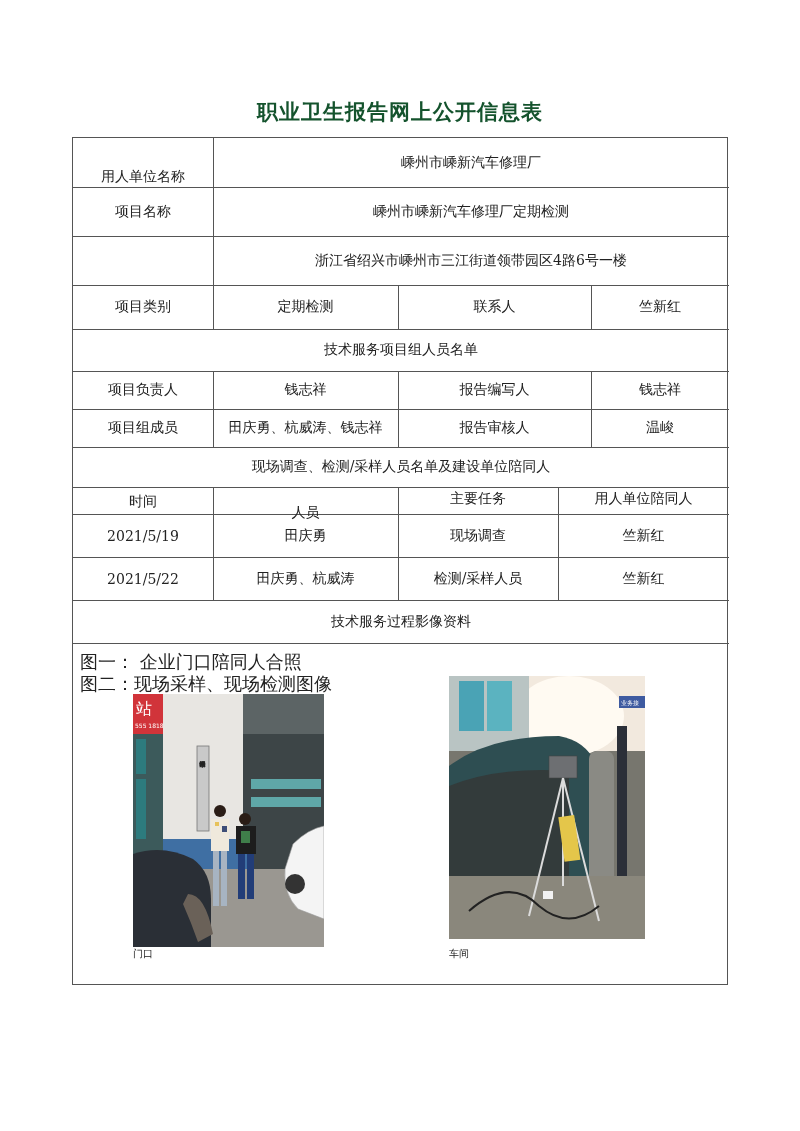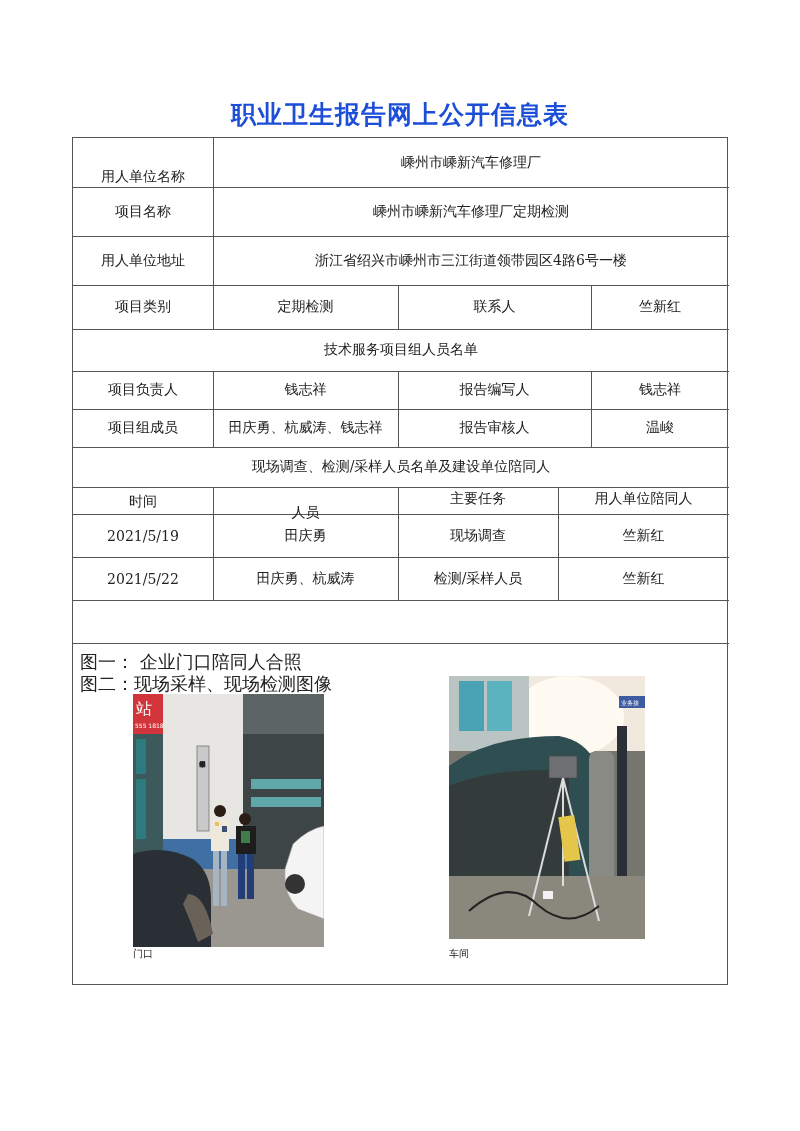--- a/index.html
+++ b/index.html
@@ -1,19 +1,19 @@
 <!DOCTYPE html>
 <html><head>
 <meta charset="utf-8">
 <style>
   html, body { margin: 0; padding: 0; background: #ffffff; }
   body { width: 800px; height: 1131px; position: relative; overflow: hidden;
          font-family: "DejaVu Serif", "Liberation Serif", serif; color: #222; }
   .title { position: absolute; left: 0; top: 98px; width: 800px; text-align: center;
-           font-size: 25px; font-weight: bold; letter-spacing: 1px; color: #1d4ed8; }
+           font-size: 21px; font-weight: bold; letter-spacing: 1px; color: #14532d; }
   .tbl { position: absolute; left: 72px; top: 137px; width: 656px; height: 848px;
          border: 1.5px solid #555; box-sizing: border-box; }
   .cell { position: absolute; box-sizing: border-box; display: flex; align-items: center;
           justify-content: center; font-size: 14px; color: #222; text-align: center; }
   .hl { position: absolute; height: 0; border-top: 1.3px solid #555; }
   .vl { position: absolute; width: 0; border-left: 1.3px solid #555; }
   .fig-label { position: absolute; font-size: 18px; color: #222; }
   .photo { position: absolute; overflow: hidden; }
   .caption { position: absolute; font-size: 10px; text-align: left; color: #222; }
 </style>
@@ -46,21 +46,20 @@
   <div class="vl" style="left:140px;top:349px;height:113px"></div>
   <div class="vl" style="left:325px;top:349px;height:113px"></div>
   <div class="vl" style="left:485px;top:349px;height:113px"></div>
 
   <div class="cell" style="left:0;top:14px;width:140px;height:49px">用人单位名称</div>
   <div class="cell" style="left:140px;top:0;width:516px;height:49px">嵊州市嵊新汽车修理厂</div>
 
   <div class="cell" style="left:0;top:49px;width:140px;height:49px">项目名称</div>
   <div class="cell" style="left:140px;top:49px;width:516px;height:49px">嵊州市嵊新汽车修理厂定期检测</div>
 
-  <div class="cell" style="left:0;top:98px;width:140px;height:49px">用人单位地址</div>
   <div class="cell" style="left:140px;top:98px;width:516px;height:49px">浙江省绍兴市嵊州市三江街道领带园区4路6号一楼</div>
 
   <div class="cell" style="left:0;top:147px;width:140px;height:44px">项目类别</div>
   <div class="cell" style="left:140px;top:147px;width:185px;height:44px">定期检测</div>
   <div class="cell" style="left:325px;top:147px;width:193px;height:44px">联系人</div>
   <div class="cell" style="left:518px;top:147px;width:138px;height:44px">竺新红</div>
 
   <div class="cell" style="left:0;top:191px;width:656px;height:42px">技术服务项目组人员名单</div>
 
   <div class="cell" style="left:0;top:233px;width:140px;height:38px">项目负责人</div>
@@ -83,20 +82,21 @@
   <div class="cell" style="left:0;top:376px;width:140px;height:43px">2021/5/19</div>
   <div class="cell" style="left:140px;top:376px;width:185px;height:43px">田庆勇</div>
   <div class="cell" style="left:325px;top:376px;width:160px;height:43px">现场调查</div>
   <div class="cell" style="left:485px;top:376px;width:171px;height:43px">竺新红</div>
 
   <div class="cell" style="left:0;top:419px;width:140px;height:43px">2021/5/22</div>
   <div class="cell" style="left:140px;top:419px;width:185px;height:43px">田庆勇、杭威涛</div>
   <div class="cell" style="left:325px;top:419px;width:160px;height:43px">检测/采样人员</div>
   <div class="cell" style="left:485px;top:419px;width:171px;height:43px">竺新红</div>
 
+  <div class="cell" style="left:0;top:462px;width:656px;height:43px">技术服务过程影像资料</div>
 
   <div class="fig-label" style="left:7px;top:512px">图一：  企业门口陪同人合照</div>
   <div class="fig-label" style="left:7px;top:534px">图二：现场采样、现场检测图像</div>
 
   <div class="photo" style="left:60px;top:556px;width:191px;height:253px;background:#bdb8ae">
     <svg width="191" height="253" viewBox="0 0 191 253">
       <rect x="0" y="0" width="191" height="253" fill="#d7d5cf"></rect>
 
       <rect x="110" y="0" width="81" height="190" fill="#3d4547"></rect>
       <rect x="110" y="0" width="81" height="40" fill="#5c6465"></rect>

